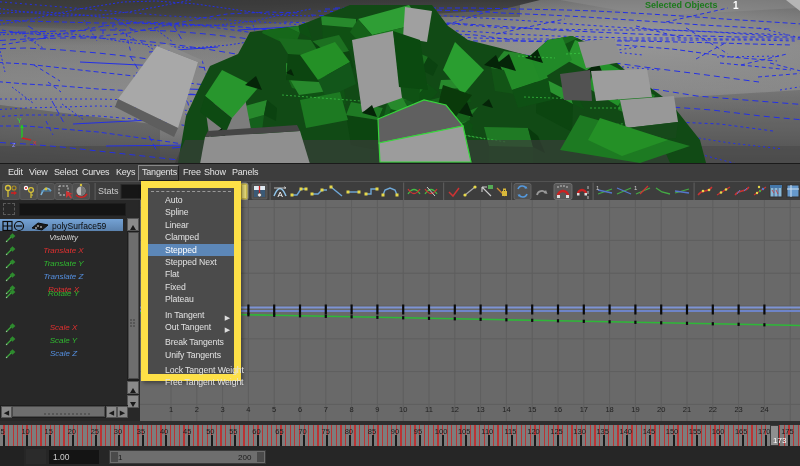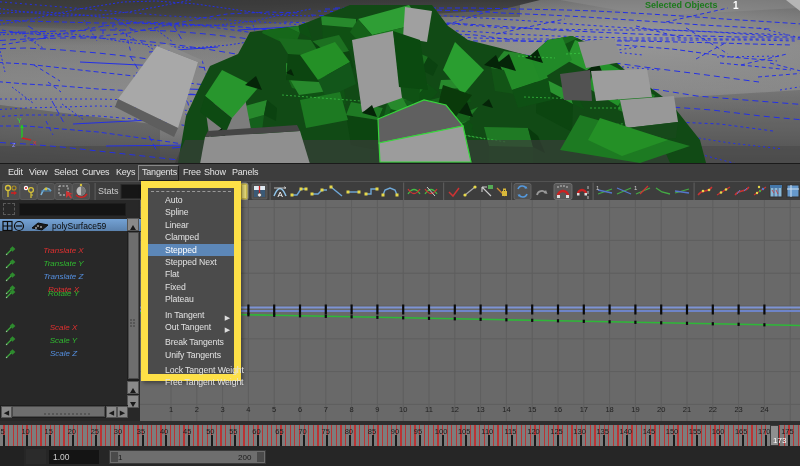--- a/index.html
+++ b/index.html
@@ -4,21 +4,21 @@
 body { width:800px; height:466px; font-family:"Liberation Sans",sans-serif; background:#222; overflow:hidden; position:relative; }
 #vp { position:absolute; left:0; top:0; width:800px; height:163px; overflow:hidden; }
 #menubar { position:absolute; left:0; top:163px; width:800px; height:18px; background:#3d3d3d; border-top:1px solid #1a1a1a; }
 .mi { position:absolute; top:3px; font-size:9px; color:#e4e4e4; letter-spacing:-0.2px;text-align:center; }
 #tangbox { position:absolute; left:138px; top:1px; width:41px; height:16px; border:1px solid #888; border-right-color:#1e1e1e; border-bottom-color:#1e1e1e; background:#474747; }
 #toolbar { position:absolute; left:0; top:181px; width:800px; height:19px; background:#3d3d3d; border-top:1px solid #525252; }
 #stats { position:absolute; left:98px; top:4px; font-size:9px; color:#cccccc; }
 #leftpanel { position:absolute; left:0; top:200px; width:140px; height:221px; background:#282828; }
 #searchfield { position:absolute; left:19px; top:3px; width:107px; height:13px; background:#141414; border:1px solid #1e1e1e; }
 #ghosticon { position:absolute; left:3px; top:3px; width:12px; height:12px; border:1px dashed #5a5a5a; }
-#psrow { position:absolute; left:0px; top:18px; width:148px; height:14px; background:linear-gradient(#74a2d4,#5b82ae); border-top:1px solid #2a2a2a; border-bottom:1px solid #2a2a2a; }
+#psrow { position:absolute; left:0px; top:18px; width:123px; height:14px; background:linear-gradient(#74a2d4,#5b82ae); border-top:1px solid #2a2a2a; border-bottom:1px solid #2a2a2a; }
 #psrow .t { position:absolute; left:52px; top:1.5px; font-size:8.5px; color:#0a0a0a; }
 .chrow { position:absolute; left:0; width:127px; height:12.9px; }
 .chrow .nm { position:absolute; left:0; right:0; text-align:center; font-size:8px; font-style:italic; top:1px; }
 #vsb { position:absolute; left:127px; top:18px; width:12px; height:190px; background:#1e1e1e; }
 #vsb .btn { position:absolute; left:0; width:12px; height:13px; background:#8a8a8a; border:1px solid #555; }
 #vsb .thumb { position:absolute; left:0.5px; top:14px; width:11px; height:147px; background:#6e6e6e; border:1px solid #4a4a4a; }
 #hsb { position:absolute; left:0; top:205px; width:128px; height:13px; background:#1e1e1e; }
 .sbtn { position:absolute; top:0.5px; width:11px; height:12px; background:#8a8a8a; border:1px solid #555; font-size:7px; line-height:11px; text-align:center; color:#1a1a1a; }
 #hthumb { position:absolute; left:12px; top:1px; width:93px; height:11px; background:#6e6e6e; border:1px solid #4a4a4a; }
 #grapharea { position:absolute; left:140px; top:200px; width:660px; height:221px; background:#696969; }
@@ -580,20 +580,28 @@
         <path d="M5.5,2.5 l0,9 M1,7 l9,0" stroke="#0c0c0c" stroke-width="1.2"></path>
 <circle cx="17" cy="7" r="4.5" fill="none" stroke="#0c0c0c" stroke-width="1.2"></circle>
         <path d="M14,7 l6,0" stroke="#0c0c0c" stroke-width="1.2"></path>
 <path d="M30,9 l6,-5 l10,2 l-6,5 z" fill="#1a1a1a" stroke="#0c0c0c"></path>
         <circle cx="36" cy="7" r="0.8" fill="#fff"></circle>
         <circle cx="39" cy="8" r="0.8" fill="#fff"></circle>
         <circle cx="34" cy="9" r="0.8" fill="#fff"></circle>
 </svg>
 <span class="t">polySurface59</span>
 </div>
+<div class="chrow" style="top:32.0px">
+      <svg width="12" height="12" style="position:absolute;left:4px;top:0">
+        <path d="M2,10 L8,4" stroke="#3aa83a" stroke-width="1.2"></path>
+        <rect x="6.5" y="2" width="4" height="4" fill="#2e8b2e" transform="rotate(45 8.5 4)"></rect>
+        <path d="M2,10 l1.5,-0.3 l-1.2,-1.2 z" fill="#bbb"></path>
+      </svg>
+      <span class="nm" style="color:#d8d8d8">Visibility</span>
+    </div>
 <div class="chrow" style="top:44.9px">
       <svg width="12" height="12" style="position:absolute;left:4px;top:0">
         <path d="M2,10 L8,4" stroke="#3aa83a" stroke-width="1.2"></path>
         <rect x="6.5" y="2" width="4" height="4" fill="#2e8b2e" transform="rotate(45 8.5 4)"></rect>
         <path d="M2,10 l1.5,-0.3 l-1.2,-1.2 z" fill="#bbb"></path>
       </svg>
       <span class="nm" style="color:#e03030">Translate X</span>
     </div>
 <div class="chrow" style="top:57.8px">
       <svg width="12" height="12" style="position:absolute;left:4px;top:0">

